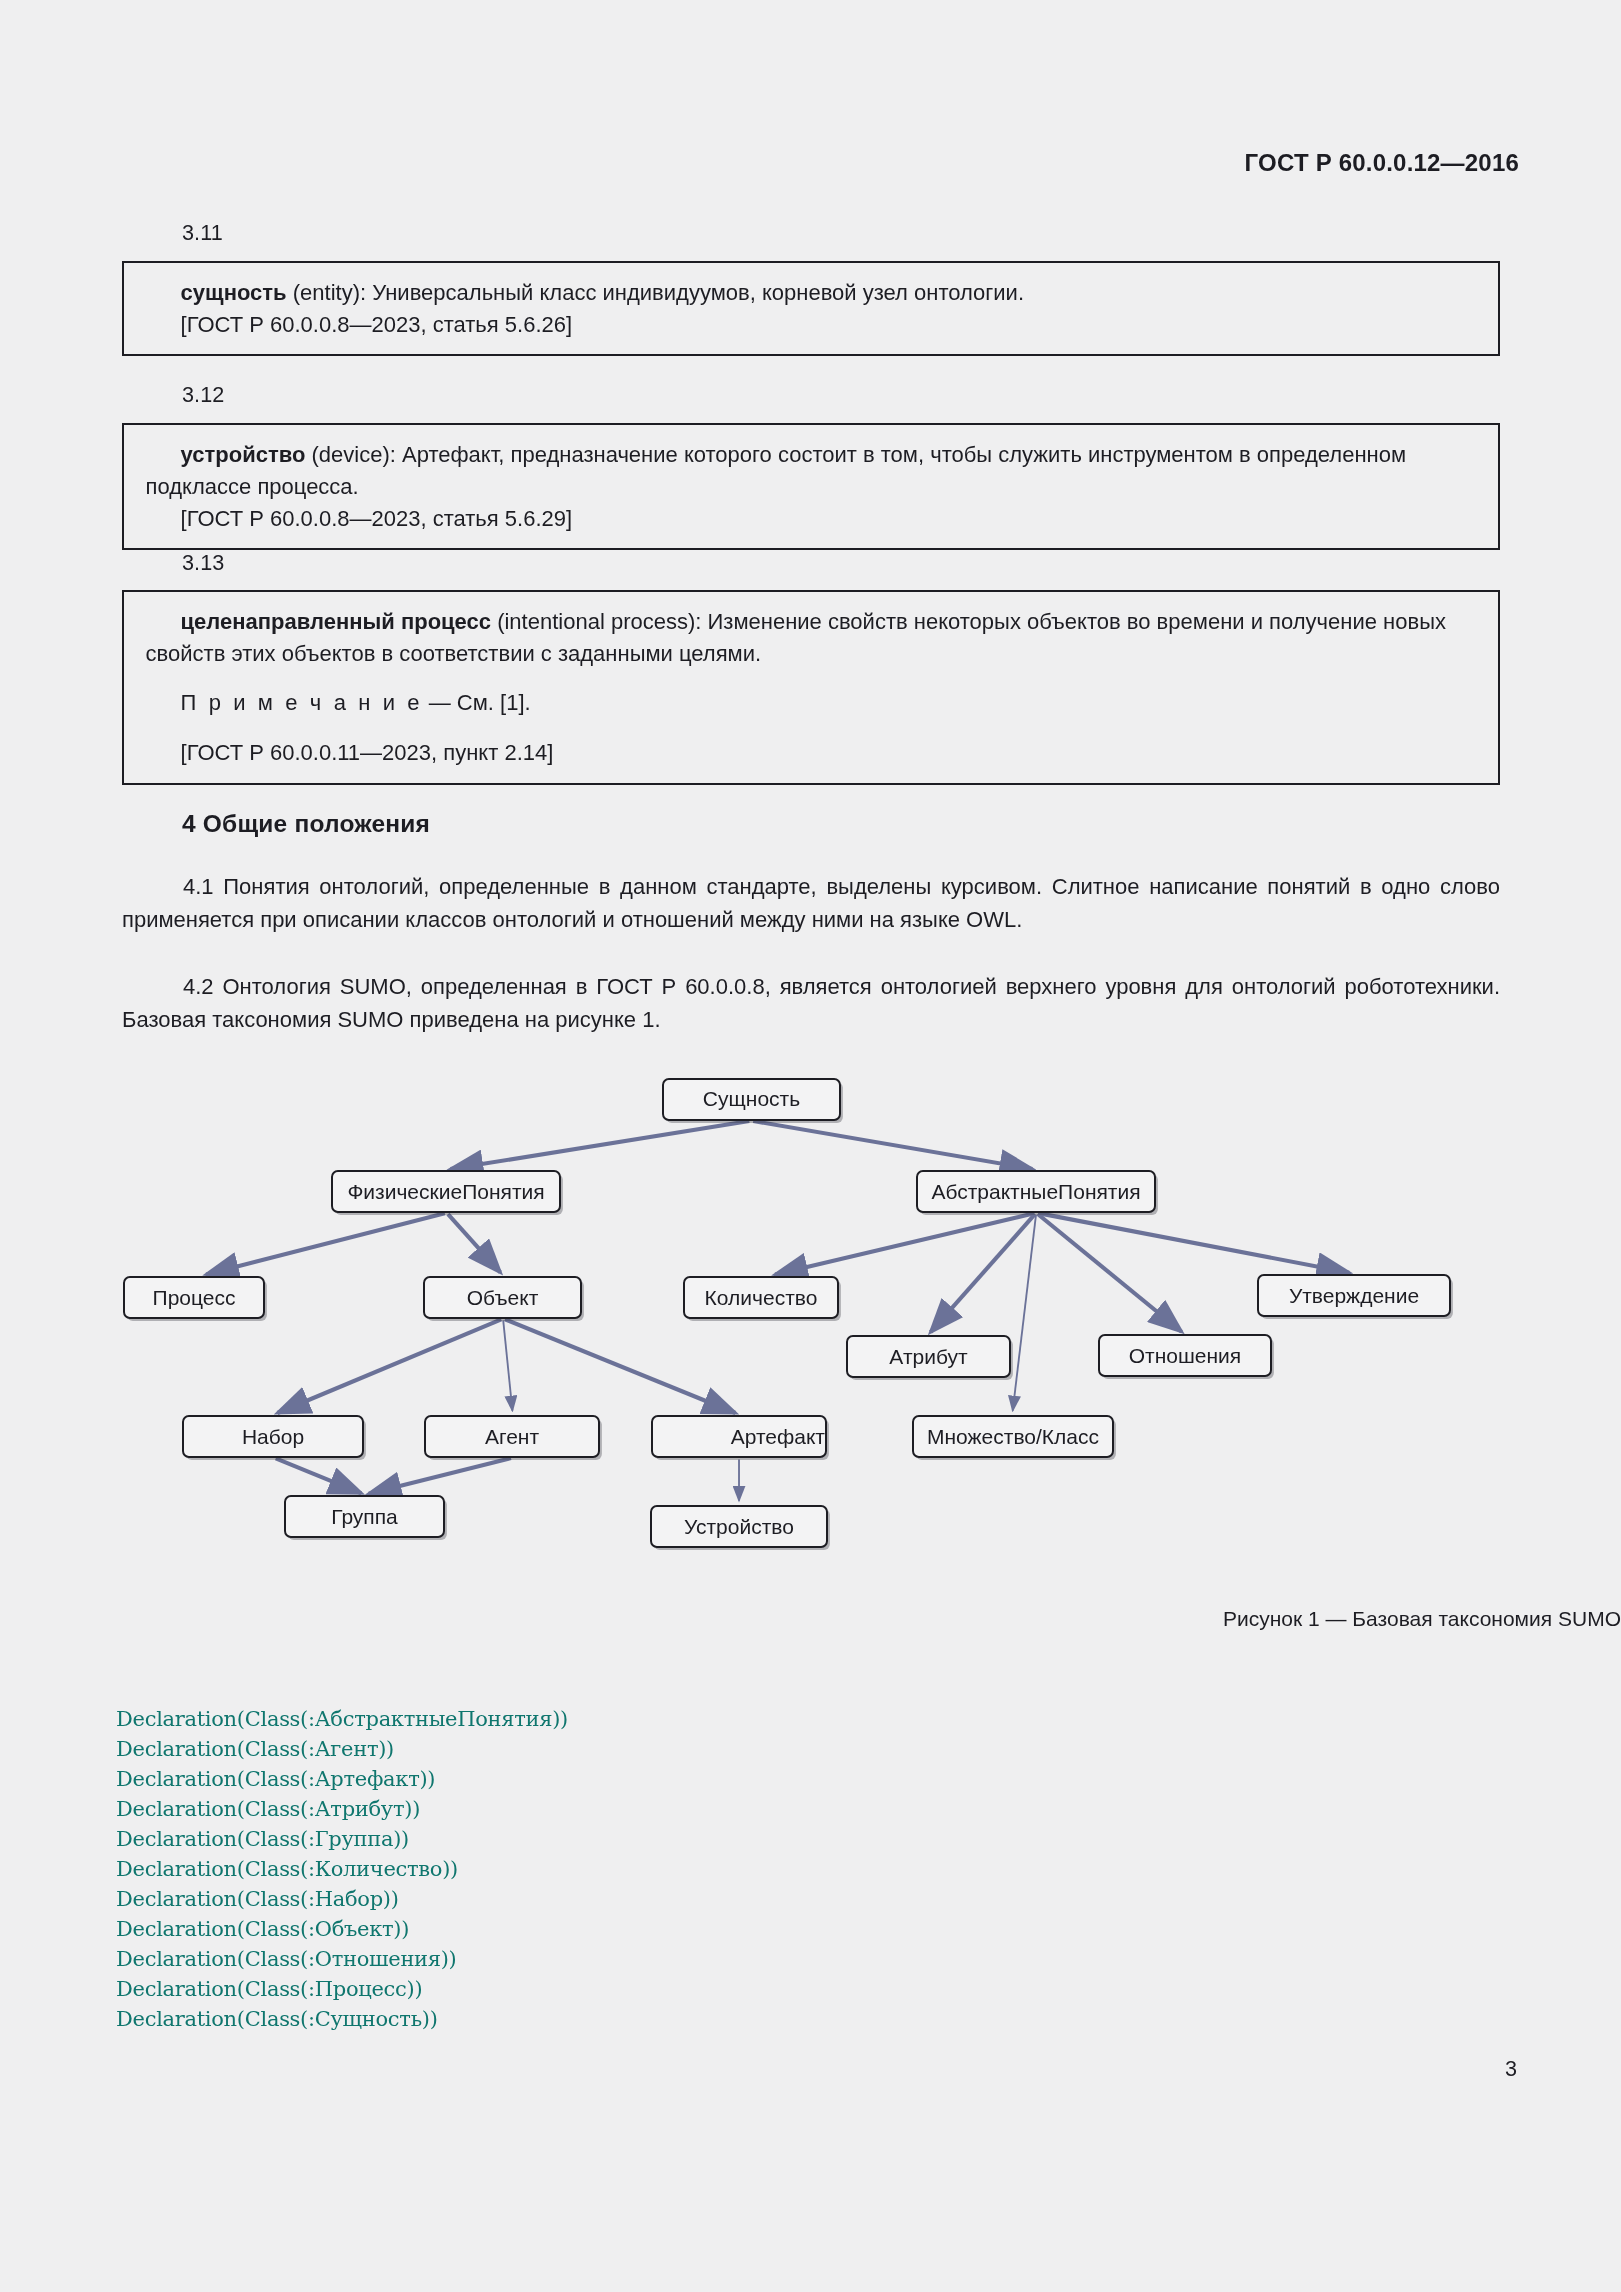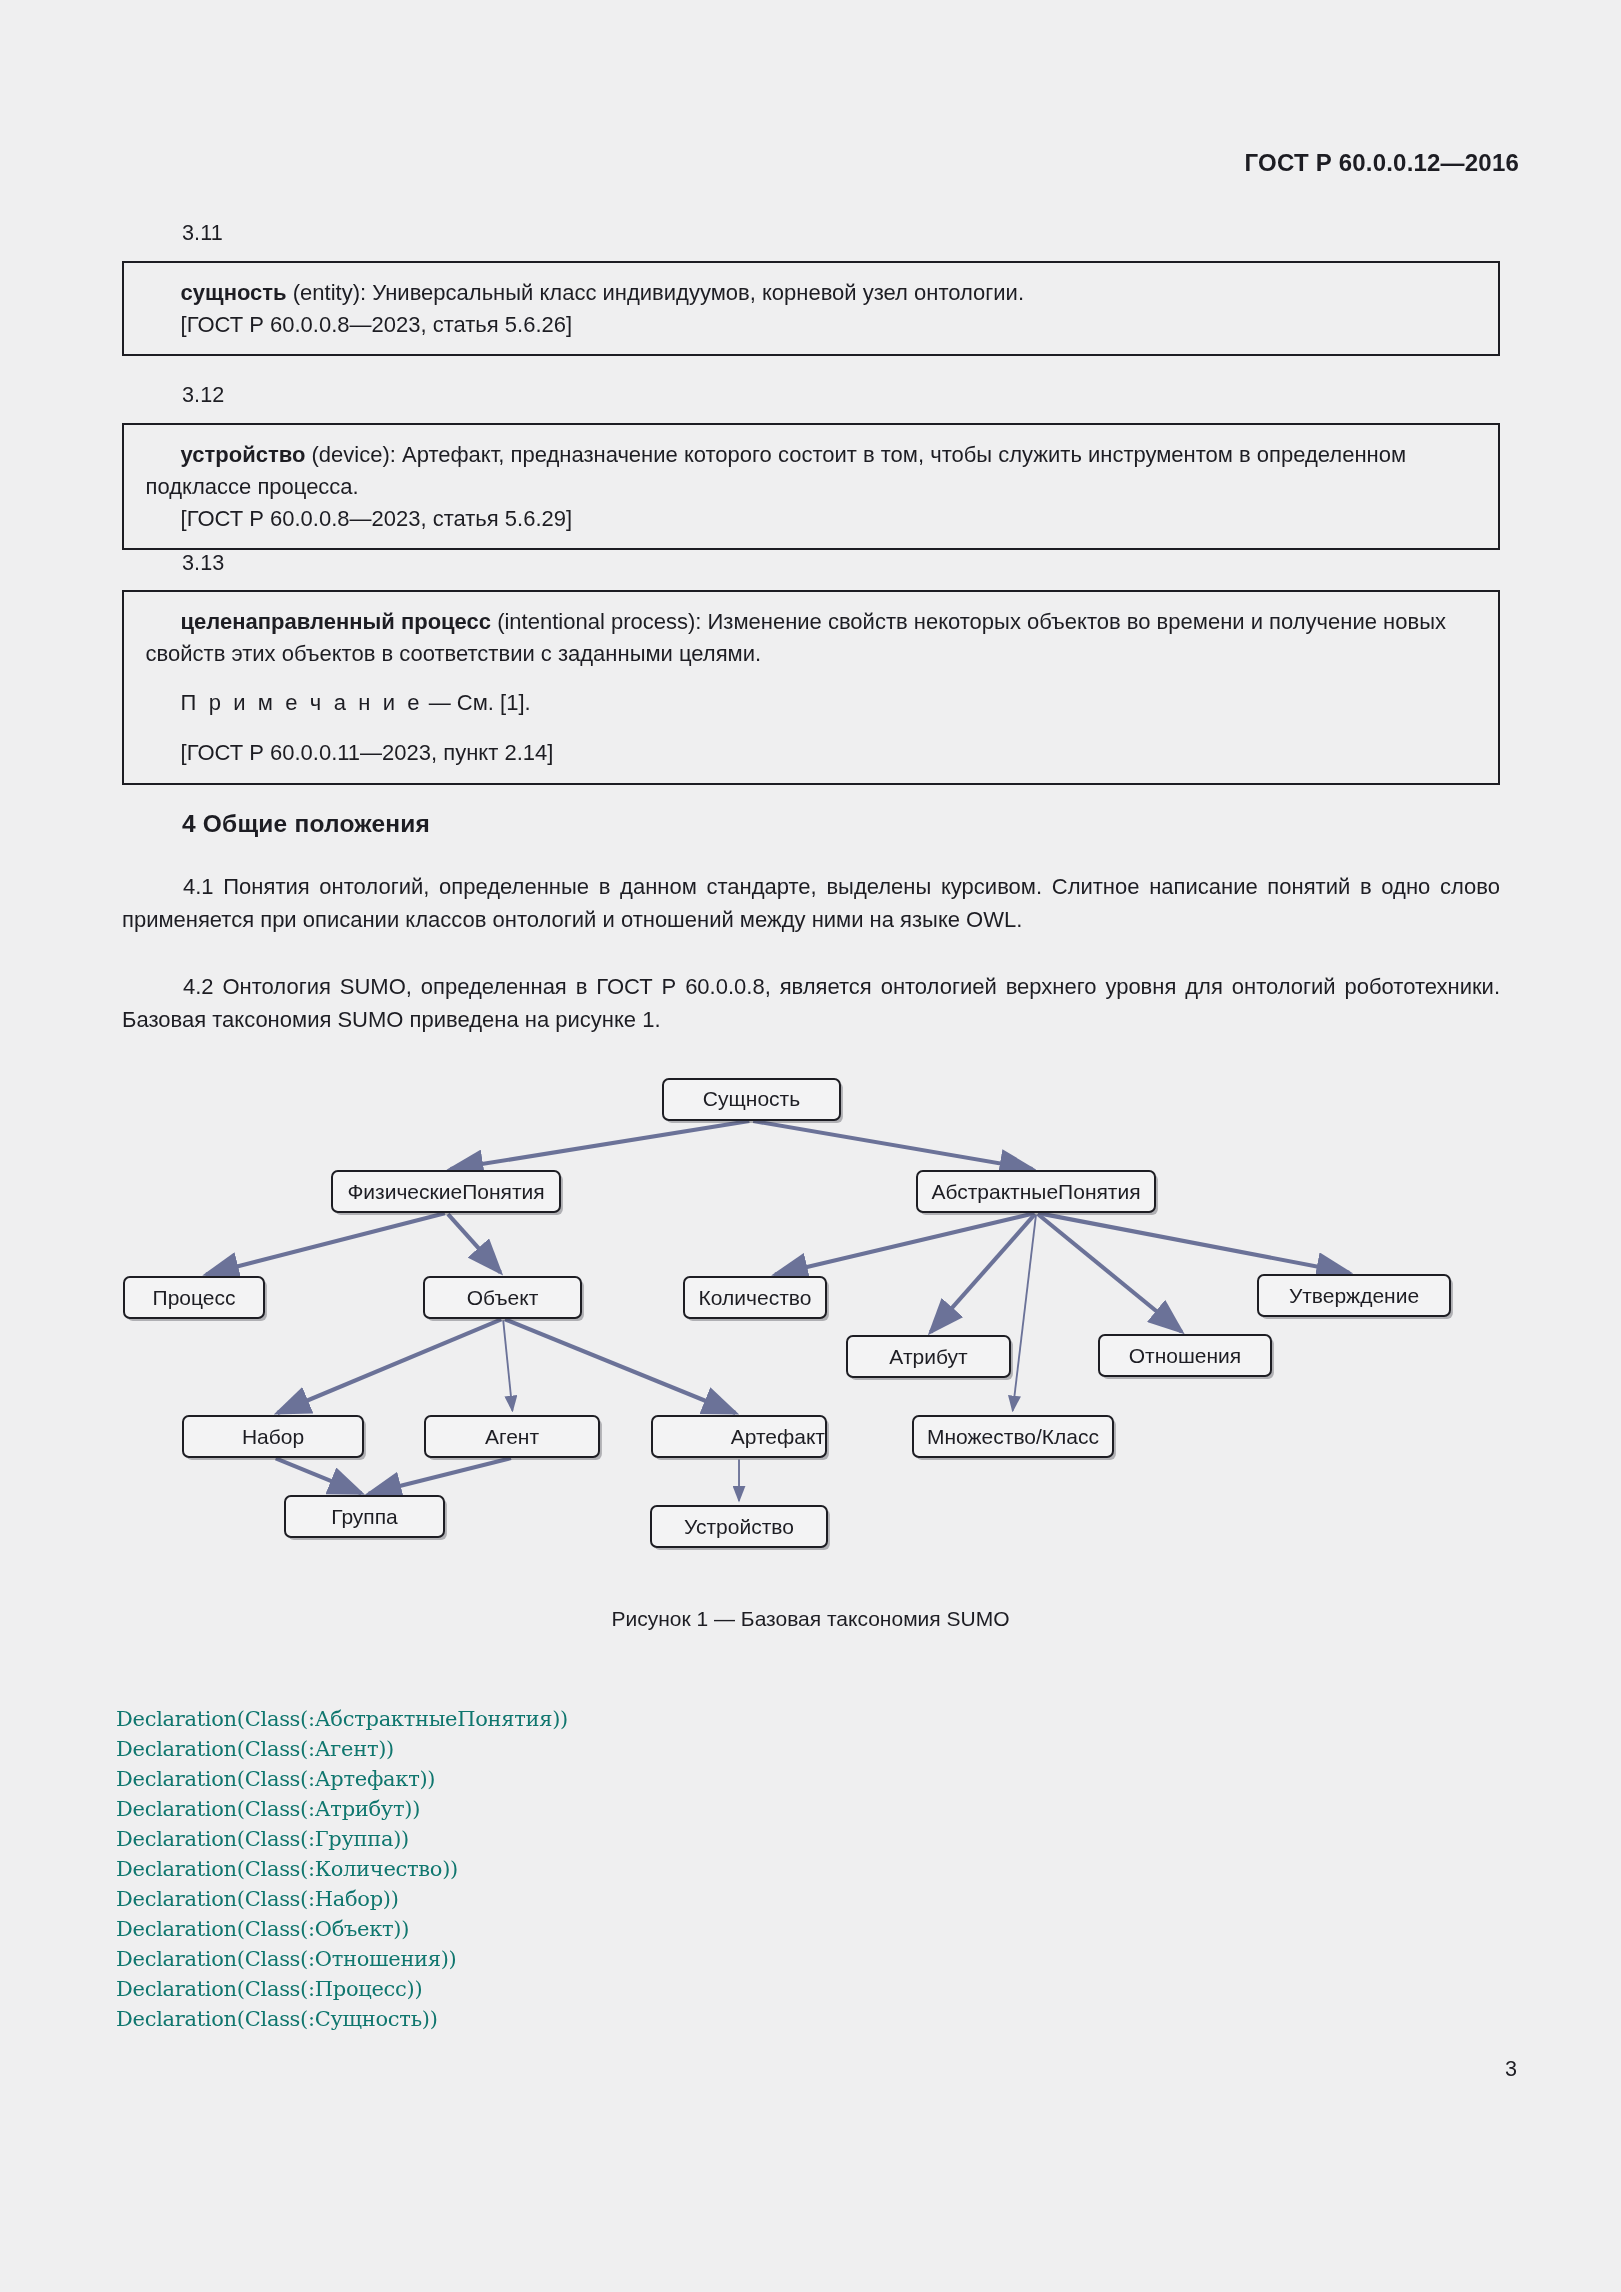--- a/index.html
+++ b/index.html
@@ -66,21 +66,21 @@
     font-size: 22px;
     line-height: 33px;
     text-align: justify;
     text-indent: 61px;
   }
   .para.last-left { text-align: left; }
   .figcap {
     position: absolute;
     left: 0;
     width: 1621px;
-    text-align: center;
+    text-align: right;
     font-size: 21px;
   }
   .codeblock {
     position: absolute;
     left: 116px;
     top: 1704px;
     font-family: "DejaVu Serif", "Liberation Serif", serif;
     font-size: 21px;
     line-height: 30px;
     color: #0f766e;
@@ -189,21 +189,21 @@
         </div>
         <div class="node" style="left: 916px; top: 111px; width: 240px;">
           <span>АбстрактныеПонятия</span>
         </div>
         <div class="node" style="left: 123px; top: 217px; width: 142px;">
           <span>Процесс</span>
         </div>
         <div class="node" style="left: 423px; top: 217px; width: 159px;">
           <span>Объект</span>
         </div>
-        <div class="node" style="left: 683px; top: 217px; width: 144px; justify-content: center;">
+        <div class="node" style="left: 683px; top: 217px; width: 156px; justify-content: center;">
           <span>Количество</span>
         </div>
         <div class="node" style="left: 1257px; top: 215px; width: 194px;">
           <span>Утверждение</span>
         </div>
         <div class="node" style="left: 846px; top: 276px; width: 165px;">
           <span>Атрибут</span>
         </div>
         <div class="node" style="left: 1098px; top: 275px; width: 174px;">
           <span>Отношения</span>

